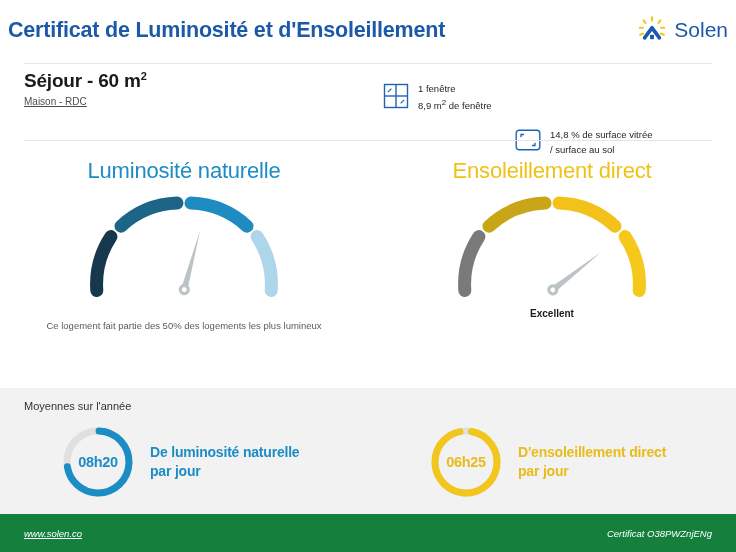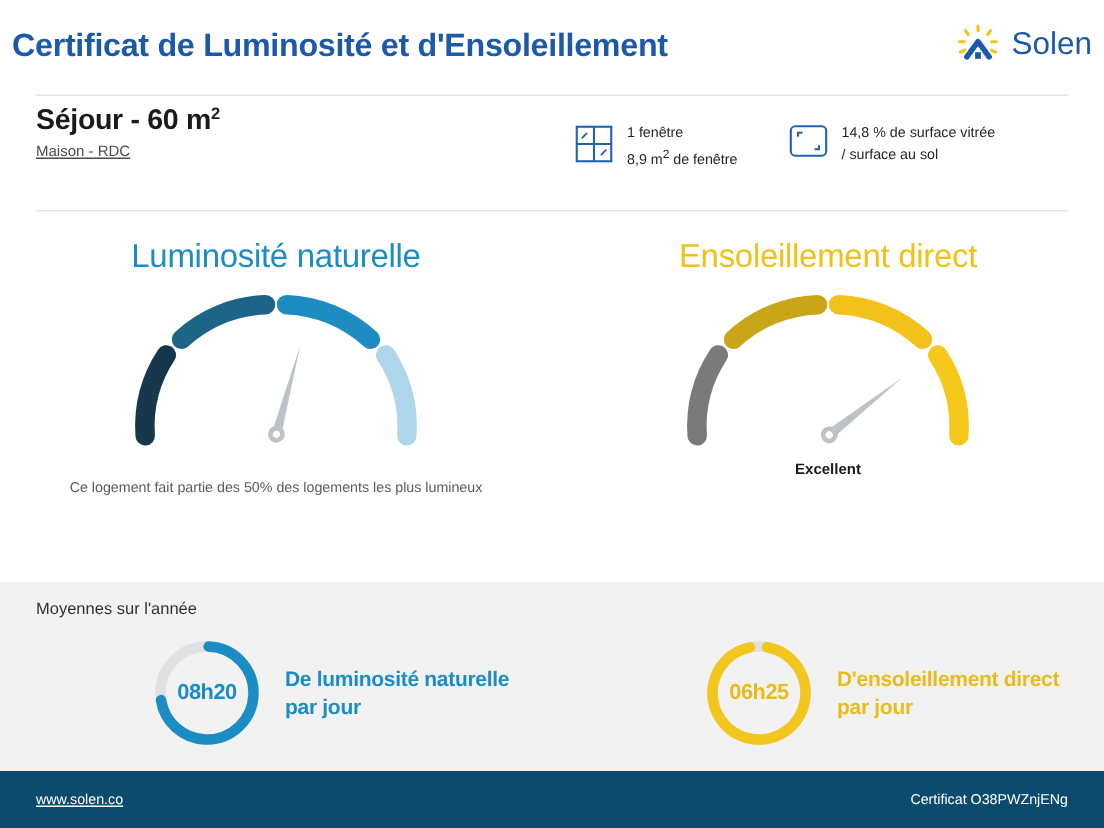--- a/index.html
+++ b/index.html
@@ -31,21 +31,21 @@
   .rule.r2 { top: 140px; }
 
   
   .info { position: absolute; left: 0; top: 70px; width: 736px; height: 66px; padding: 0 24px; }
   .prop-title { font-size: 19px; font-weight: bold; color: #1a1a1a; letter-spacing: -0.2px; }
   .prop-title sup { font-size: 11px; vertical-align: super; font-weight: bold; }
   .prop-sub { font-size: 10px; color: #4d4d4d; margin-top: 4px; text-decoration: underline; }
 
   .info-item { position: absolute; display: flex; align-items: flex-start; gap: 9px; top: 12px; }
   .info-item.a { left: 383px; }
-  .info-item.b { left: 526px; }
+  .info-item.b { left: 515px; margin-top: 46px; }
   .info-icon { flex: none; margin-top: 1px; }
   .info-text { font-size: 9.5px; color: #262626; line-height: 1.55; white-space: nowrap; }
 
   
   .gauges { position: absolute; left: 0; top: 150px; width: 736px; height: 235px; display: flex; }
   .gauge-panel { width: 368px; position: relative; text-align: center; }
   .gauge-heading { font-size: 22px; font-weight: normal; letter-spacing: -0.2px; margin-top: 8px; }
   .gauge-heading.blue { color: #1c8cc4; }
   .gauge-heading.yellow { color: #f0c217; }
   .gauge-svg { display: block; margin: 8px auto 0; }
@@ -55,37 +55,37 @@
     width: 290px;
   }
 
   
   .averages {
     position: absolute; left: 0; top: 388px; width: 736px; height: 126px;
     background: #f2f2f2;
   }
   .avg-title { position: absolute; left: 24px; top: 12px; font-size: 11px; color: #333333; }
   .avg-row { position: absolute; top: 36px; left: 0; width: 736px; display: flex; }
-  .avg-item { width: 368px; display: flex; align-items: center; padding-left: 60px; gap: 14px; margin-left: 40px; }
+  .avg-item { width: 368px; display: flex; align-items: center; padding-left: 60px; gap: 14px; }
   .donut-wrap { position: relative; width: 76px; height: 76px; flex: none; }
   .donut-svg { display: block; }
   .donut-label {
     position: absolute; inset: 0; display: flex; align-items: center; justify-content: center;
     font-size: 14.5px; font-weight: bold; letter-spacing: -0.3px;
   }
   .donut-label.blue { color: #1c8cc4; }
   .donut-label.yellow { color: #e8bc1a; }
   .avg-text { font-size: 14px; font-weight: bold; line-height: 1.35; letter-spacing: -0.2px; }
   .avg-text.blue { color: #1c8cc4; }
   .avg-text.yellow { color: #e8bc1a; }
 
   
   .footer {
     position: absolute; left: 0; bottom: 0; width: 736px; height: 38px;
-    background: #0c4a6e; display: flex; align-items: center; padding: 0 24px;
+    background: #15803d; display: flex; align-items: center; padding: 0 24px; font-style: italic;
   }
   .footer-left { font-size: 9.5px; color: #ffffff; }
   .footer-right { font-size: 9.5px; color: #ffffff; margin-left: auto; }
 </style>
 </head>
 <body>
 
 <div class="page">
 
   <div class="header">

